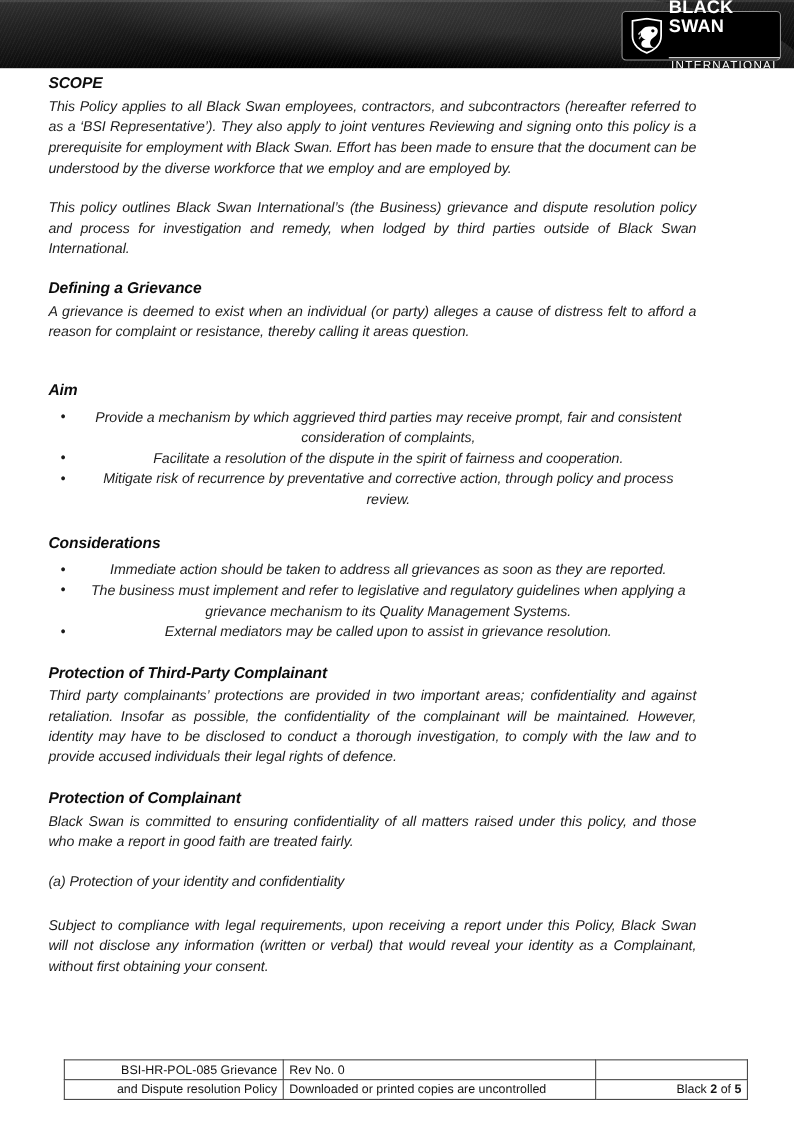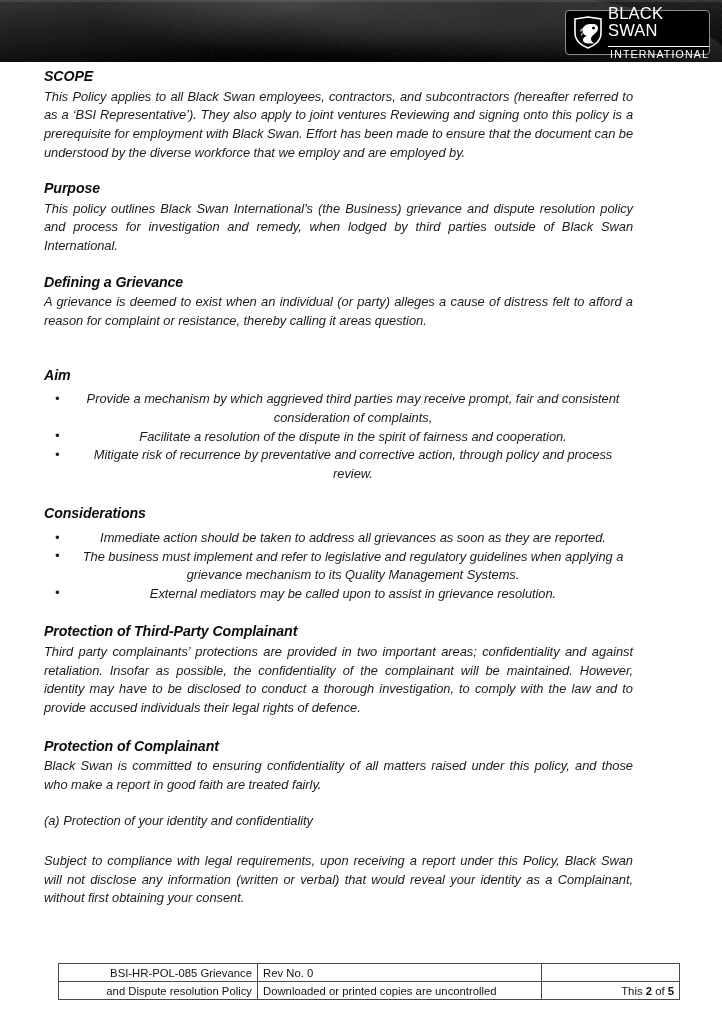--- a/index.html
+++ b/index.html
@@ -83,24 +83,24 @@
   }
   .logo-words {
     display: flex;
     flex-direction: column;
     justify-content: center;
     line-height: 1;
   }
   .logo-title {
     color: #ffffff;
     font-family: "Liberation Sans", sans-serif;
-    font-weight: normal;
+    font-weight: bold;
     font-size: 16.5px;
     letter-spacing: 0.2px;
-    padding-bottom: 8px;
+    padding-bottom: 20px;
     border-bottom: 1.5px solid #ffffff;
   }
   .logo-sub {
     color: #ffffff;
     font-family: "Liberation Sans", sans-serif;
     font-weight: normal;
     font-size: 10.6px;
     letter-spacing: 1.15px;
     padding-top: 2px;
     text-align: right;
@@ -220,21 +220,20 @@
 
 <div class="doc">
 
   <div class="blk">
     <h2 class="sec">SCOPE</h2>
     <p class="para">This Policy applies to all Black Swan employees, contractors, and subcontractors (hereafter referred to as a ‘BSI Representative’). They also apply to joint ventures Reviewing and signing onto this policy is a prerequisite for employment with Black Swan. Effort has been made to ensure that the document can be understood by the diverse workforce that we employ and are employed by.</p>
   </div>
   <div class="sp-purpose"></div>
 
   <div class="blk">
-    <h2 class="sec">Purpose</h2>
     <p class="para">This policy outlines Black Swan International’s (the Business) grievance and dispute resolution policy and process for investigation and remedy, when lodged by third parties outside of Black Swan International.</p>
   </div>
   <div class="sp-defining"></div>
 
   <div class="blk">
     <h2 class="sec">Defining a Grievance</h2>
     <p class="para">A grievance is deemed to exist when an individual (or party) alleges a cause of distress felt to afford a reason for complaint or resistance, thereby calling it areas question.</p>
   </div>
   <div class="sp-aim"></div>
 
@@ -278,16 +277,16 @@
 <table class="footer-table">
   <tbody>
       <tr>
     <td class="fc1">BSI-HR-POL-085 Grievance</td>
     <td class="fc2">Rev No. 0</td>
     <td class="fc3"></td>
   </tr>
   <tr>
     <td class="fc1">and Dispute resolution Policy</td>
     <td class="fc2">Downloaded or printed copies are uncontrolled</td>
-    <td class="fc3"><span>This </span><b>2</b><span> of </span><b>5</b></td>
+    <td class="fc3"><span>Black </span><b>2</b><span> of </span><b>5</b></td>
   </tr>
 </tbody>
   </table>
 
 </body></html>

